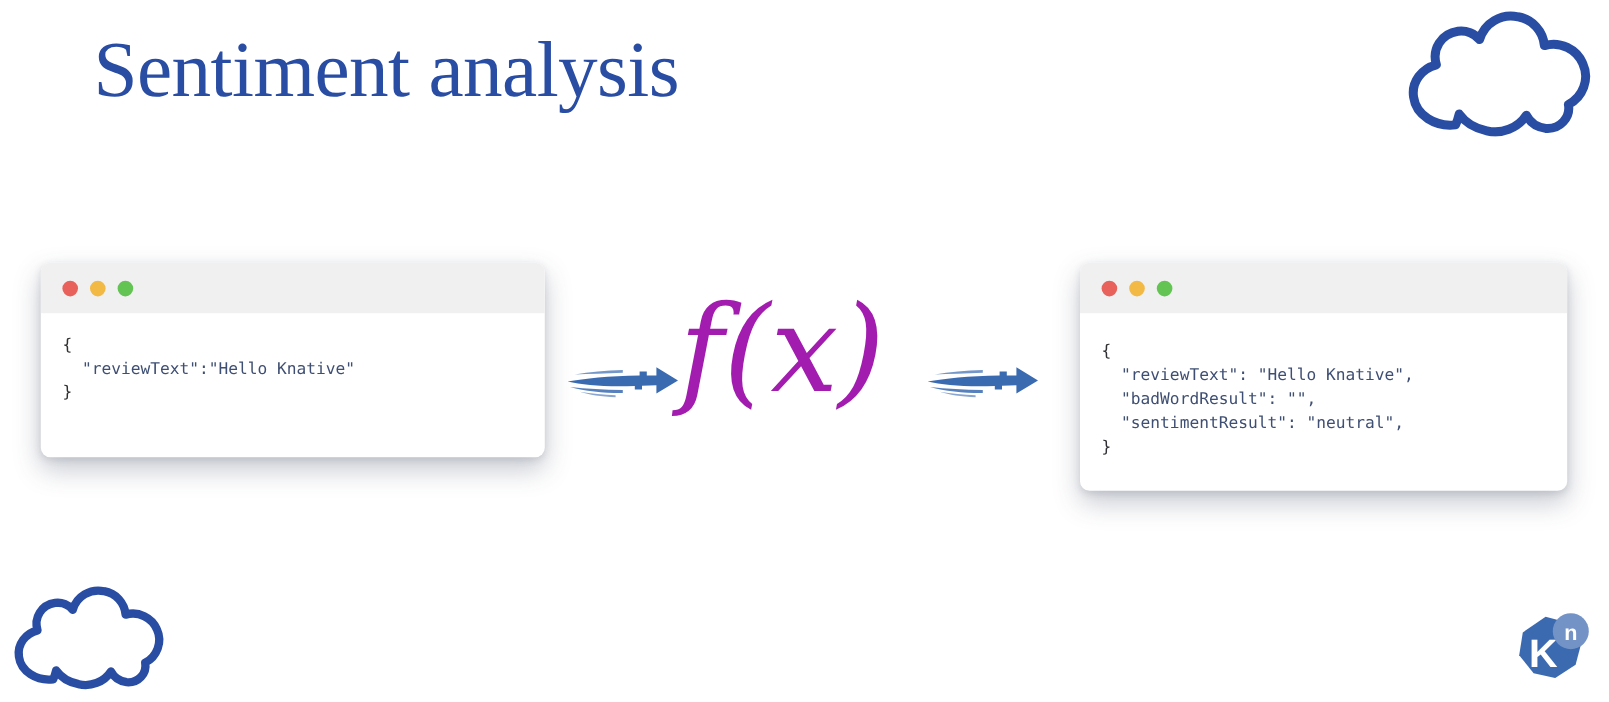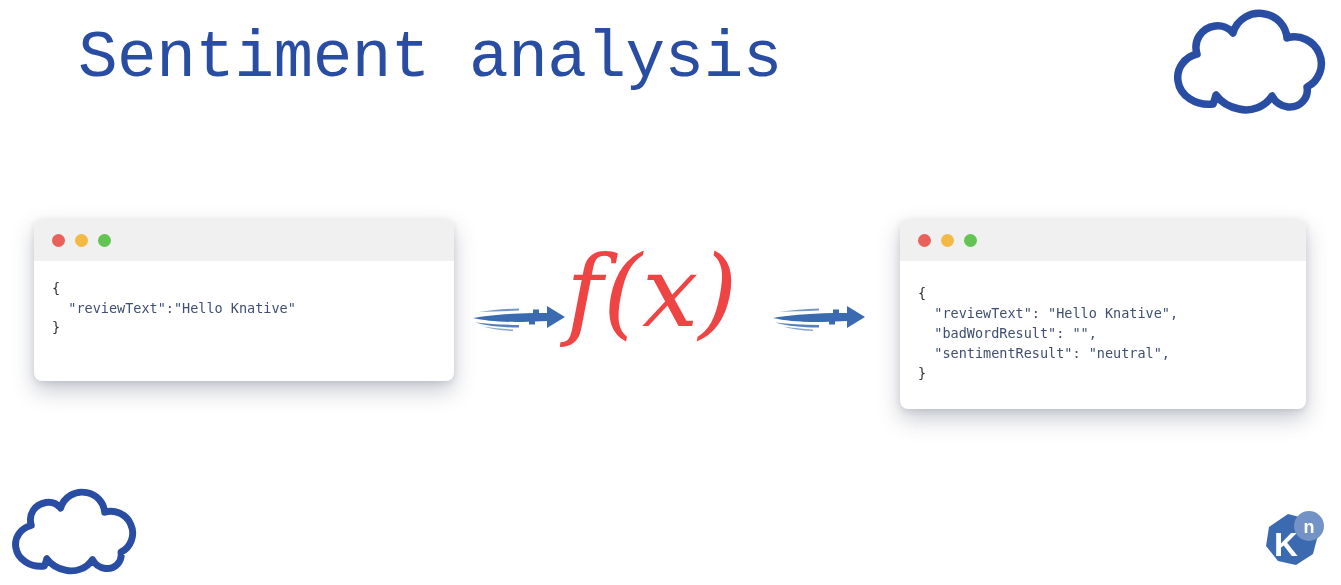--- a/index.html
+++ b/index.html
@@ -13,21 +13,21 @@
     position: relative;
     overflow: hidden;
     font-family: "Liberation Sans", sans-serif;
   }
 
   
   #slide-title {
     position: absolute;
     left: 78px;
     top: 24px;
-    font-family: Liberation Mono, monospace;
+    font-family: Liberation Serif, serif;
     font-size: 66px;
     font-weight: 400;
     letter-spacing: -0.5px;
     color: #2a4da4;
     white-space: nowrap;
     line-height: 1.05;
   }
 
   
   .cloud {
@@ -95,21 +95,21 @@
 
   
   #fx-label {
     position: absolute;
     left: 566px;
     top: 242px;
     font-family: "DejaVu Serif", serif;
     font-style: italic;
     font-size: 100px;
     font-weight: 400;
-    color: #ef4444;
+    color: #a21caf;
     line-height: 1;
     white-space: nowrap;
   }
   #arrow-in  { position: absolute; left: 473px; top: 296px; }
   #arrow-out { position: absolute; left: 773px; top: 296px; }
 
   
   #knative-logo {
     position: absolute;
     left: 1258px;

